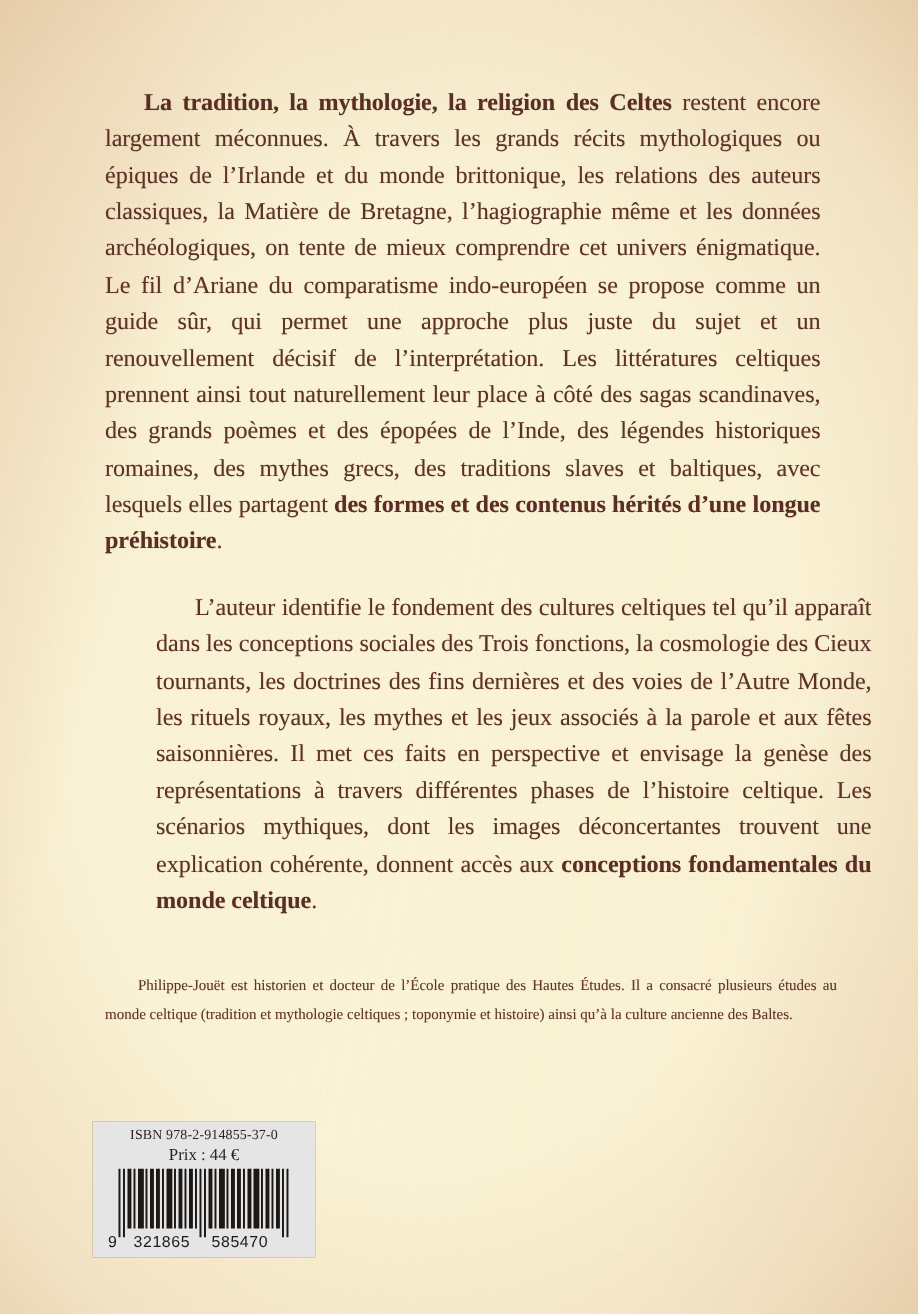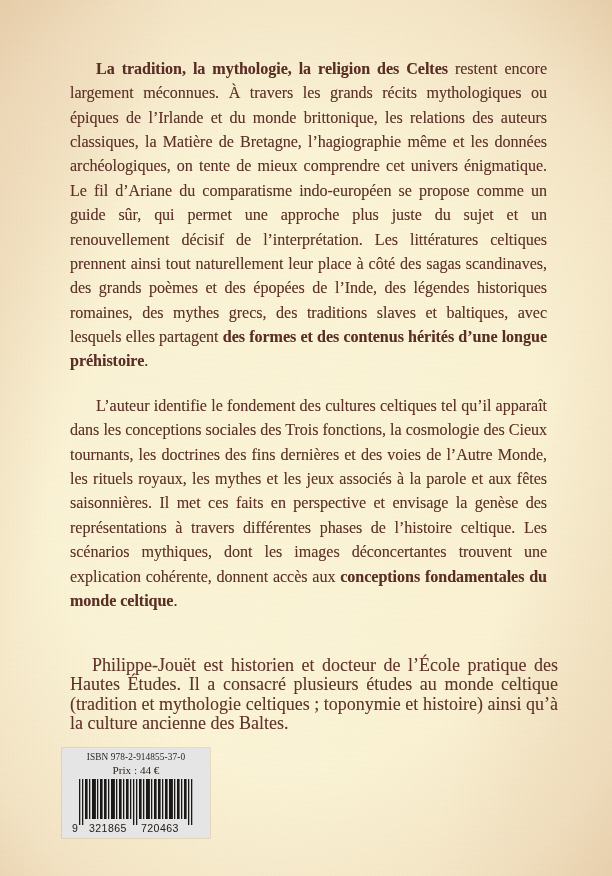--- a/index.html
+++ b/index.html
@@ -73,29 +73,29 @@
     letter-spacing: -0.05px;
     text-shadow: 0 0 0.6px rgba(93,49,40,0.35);
   }
   .body-block .indent { display: inline-block; width: 26px; }
   .body-block b, .body-block strong {
     font-weight: bold;
     color: #5a2d25;
   }
 
   #para-one   { top: 41px; }
-  #para-two   { top: 378px; }
+  #para-two   { top: 378px; margin-left: 34px; }
 
   #bio-block {
     position: absolute;
     left: 70px;
     width: 488px;
     top: 638px;
     color: #60342a;
-    font-size: 18px;
+    font-size: 10px;
     line-height: 19.3px;
     text-align: justify;
     text-justify: inter-word;
     text-shadow: 0 0 0.5px rgba(96,52,42,0.3);
   }
   #bio-block .indent { display: inline-block; width: 22px; }
 
   
   #isbn-panel {
     position: absolute;
@@ -207,19 +207,19 @@
             <rect x="106" y="0" width="2.6" height="40"></rect>
             <rect x="110" y="0" width="1.3" height="40"></rect>
             <rect x="113" y="0" width="2.6" height="40"></rect>
             <rect x="117" y="0" width="1.3" height="46"></rect>
             <rect x="120" y="0" width="1.3" height="46"></rect>
           </g>
         </svg>
         <div id="barcode-digits">
           <span class="bc-digit" id="bc-lead">9</span>
           <span class="bc-digit" id="bc-left">321865</span>
-          <span class="bc-digit" id="bc-right">720463</span>
+          <span class="bc-digit" id="bc-right">585470</span>
         </div>
       </div>
     </div>
 
   </div>
 </div>
 
 </body></html>

